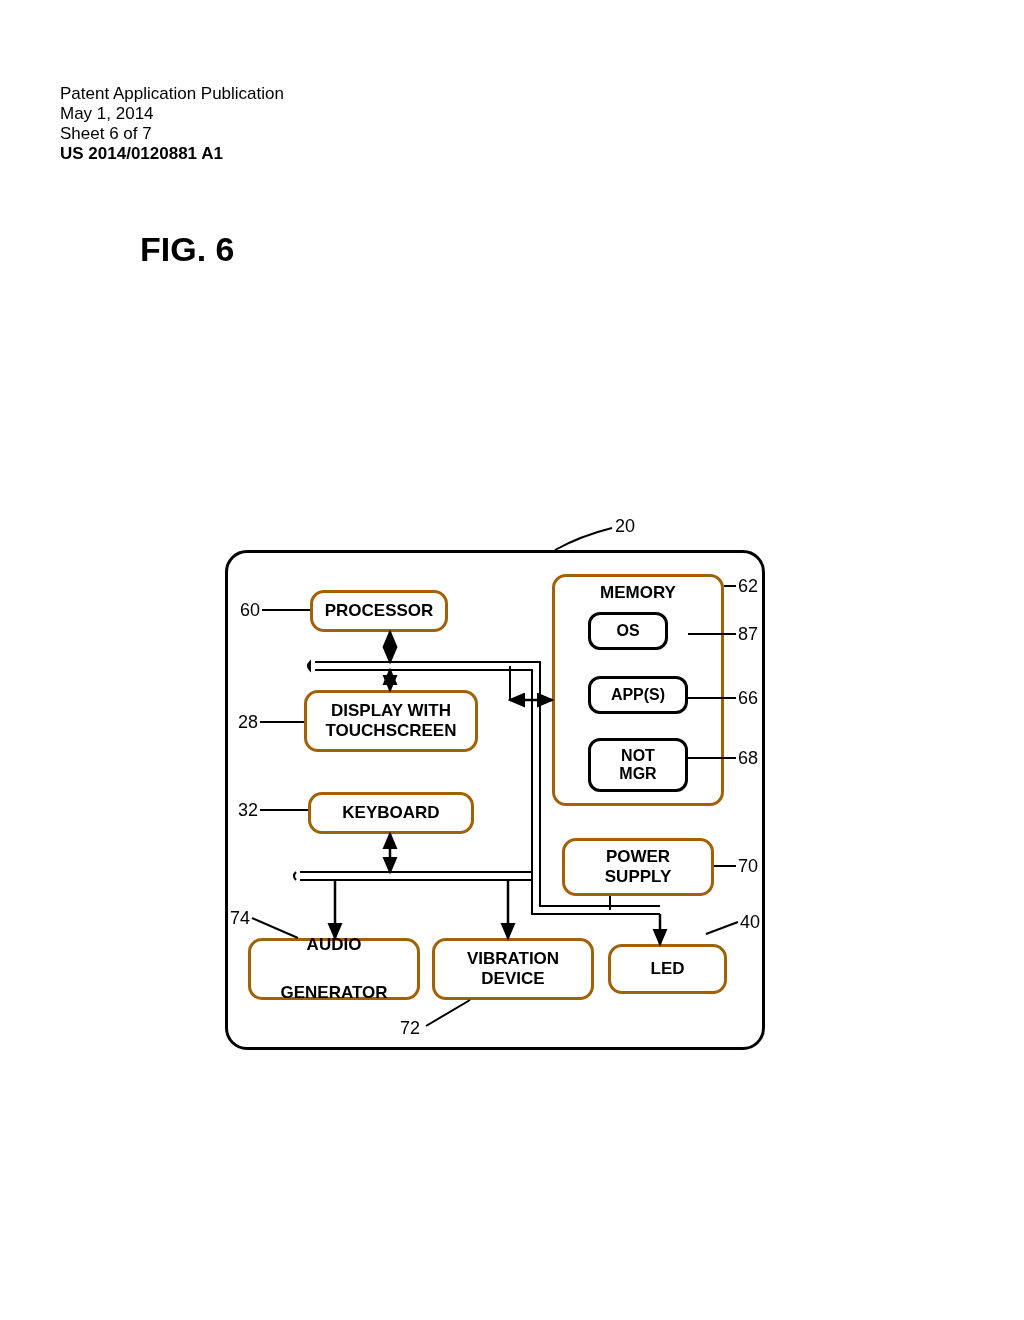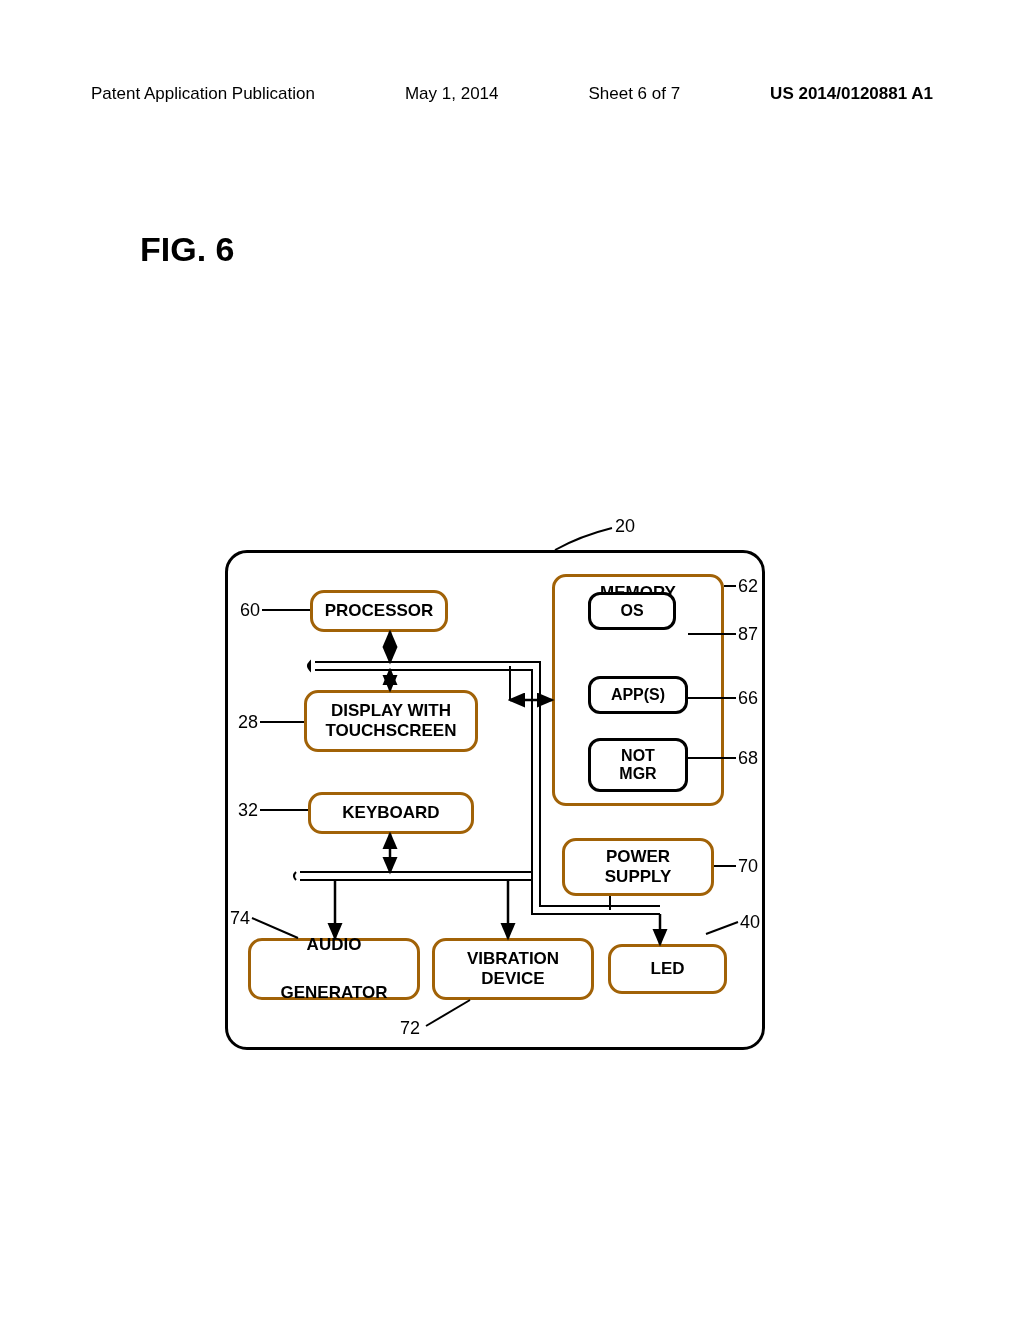--- a/index.html
+++ b/index.html
@@ -11,21 +11,22 @@
     position: relative;
   }
   .page-header {
     position: absolute;
     top: 84px;
     left: 0;
     right: 0;
     display: flex;
     justify-content: space-between;
     font-size: 17px;
-    padding: 0 91px;
+    padding: 0 60px;
+    flex-direction: column;
   }
   .page-header .pub { font-weight: normal; }
   .page-header .date { }
   .page-header .sheet { }
   .page-header .num { font-weight: bold; }
   .fig-label {
     position: absolute;
     top: 230px;
     left: 140px;
     font-weight: bold;
@@ -105,21 +106,21 @@
 </div>
 
 <div class="block" style="left:308px; top:792px; width:166px; height:42px;">
   <span>KEYBOARD</span>
 </div>
 
 <div class="block" style="left:552px; top:574px; width:172px; height:232px; align-items:flex-start; justify-content:flex-start; padding-top:6px;">
   <span style="width:100%; text-align:center;">MEMORY</span>
 </div>
 
-<div class="sub-block" style="left:588px; top:592px; width:88px; height:38px;">
+<div class="sub-block" style="left:588px; top:612px; width:80px; height:38px;">
   <span>OS</span>
 </div>
 
 <div class="sub-block" style="left:588px; top:676px; width:100px; height:38px;">
   <span>APP(S)</span>
 </div>
 
 <div class="sub-block" style="left:588px; top:738px; width:100px; height:54px;">
   <span>NOT</span>
   <span>MGR</span>

